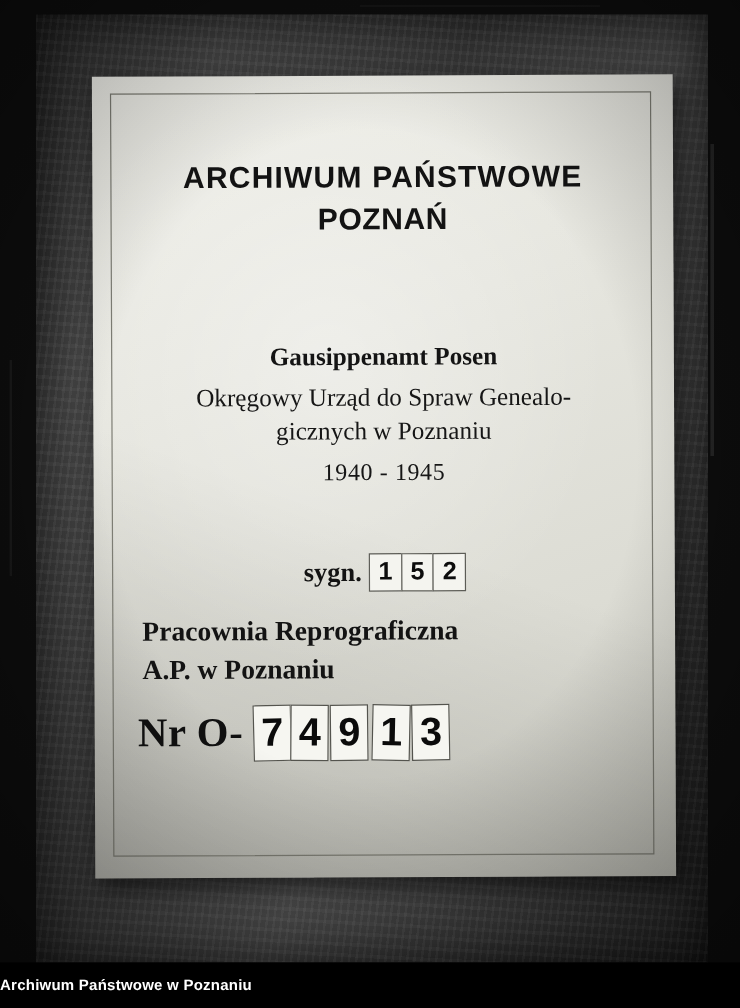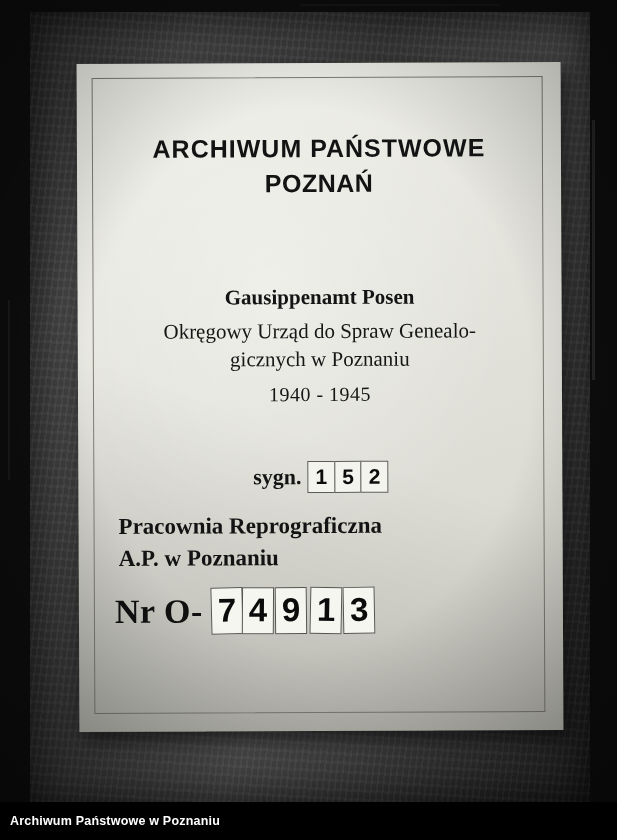--- a/index.html
+++ b/index.html
@@ -232,21 +232,20 @@
     background: #000;
     z-index: 60;
     display: flex;
     align-items: center;
   }
   .caption-text {
     color: #ffffff;
     font-family: "Liberation Sans", sans-serif;
     font-size: 12.5px;
     font-weight: bold;
-    padding-left: 10px;
     letter-spacing: 0.2px;
   }
 
   
   .scratch {
     position: absolute;
     background: rgba(255,255,255,0.10);
     z-index: 30;
   }
   .s1 { left: 592px; top: 120px; width: 3px; height: 260px; }

